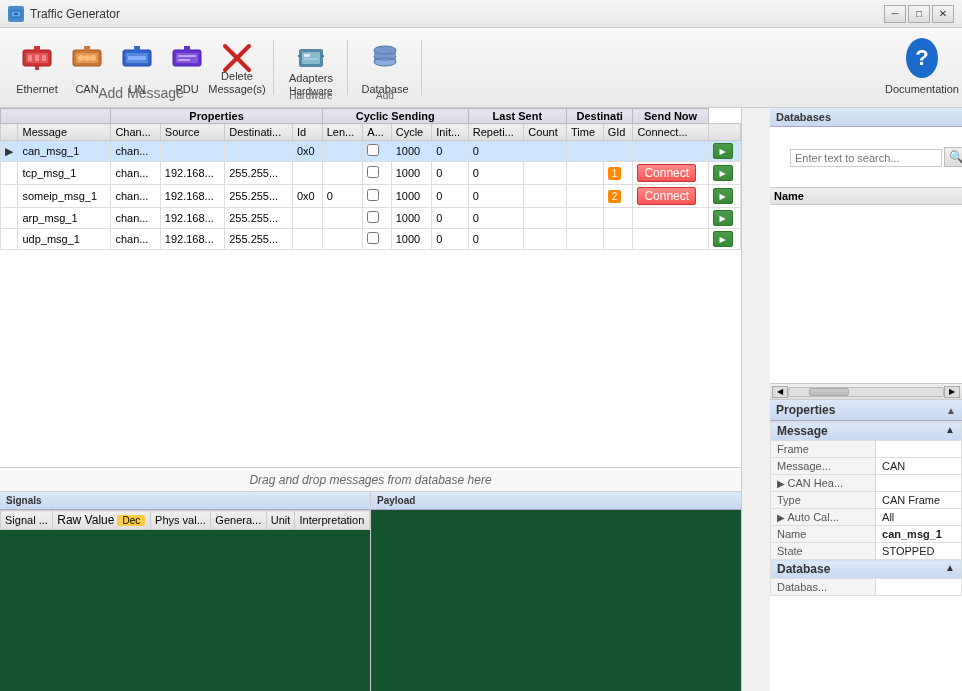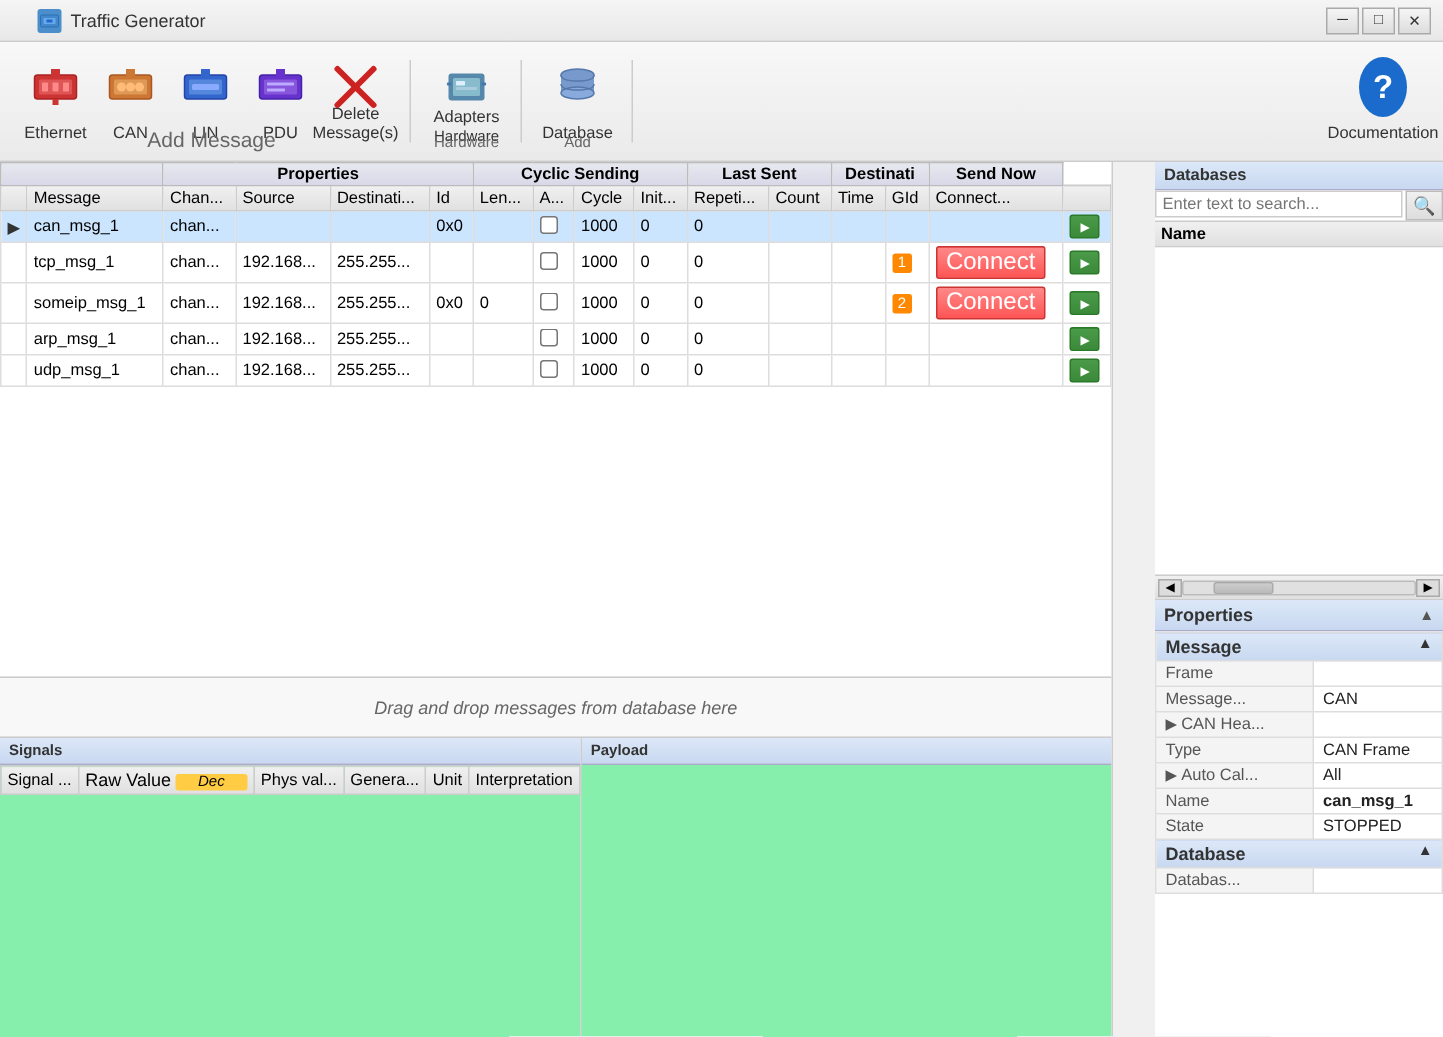--- a/index.html
+++ b/index.html
@@ -8,21 +8,21 @@
     
     .title-bar {
       background: linear-gradient(to bottom, #f5f5f5, #e8e8e8);
       border-bottom: 1px solid #ccc;
       height: 28px;
       display: flex;
       align-items: center;
       padding: 0 8px;
       justify-content: space-between;
     }
-    .title-bar-left { display: flex; align-items: center; gap: 6px; margin-left: 17px; }
+    .title-bar-left { display: flex; align-items: center; gap: 6px; }
     .title-bar-icon { width: 16px; height: 16px; background: #4a8fcc; border-radius: 2px; display: flex; align-items: center; justify-content: center; color: white; font-size: 10px; font-weight: bold; }
     .title-bar-title { font-size: 12px; color: #333; }
     .title-bar-controls { display: flex; gap: 2px; }
     .title-btn { width: 22px; height: 18px; background: linear-gradient(to bottom, #f5f5f5, #ddd); border: 1px solid #aaa; display: flex; align-items: center; justify-content: center; cursor: pointer; font-size: 10px; color: #333; }
 
     
     .toolbar {
       background: linear-gradient(to bottom, #f8f8f8, #eaeaea);
       border-bottom: 1px solid #ccc;
       height: 80px;
@@ -148,21 +148,21 @@
       border: 1px solid #bbb;
       padding: 1px 4px;
       font-size: 11px;
     }
 
     .connect-btn {
       background: linear-gradient(to bottom, #ff8888, #ff5555);
       border: 1px solid #cc3333;
       border-radius: 2px;
       padding: 1px 6px;
-      font-size: 16px;
+      font-size: 12px;
       cursor: pointer;
       color: white;
     }
 
     .play-btn {
       background: linear-gradient(to bottom, #4a9a4a, #3a8a3a);
       border: 1px solid #2a7a2a;
       border-radius: 2px;
       width: 20px;
       height: 16px;
@@ -173,21 +173,21 @@
       color: white;
       font-size: 8px;
     }
 
     .gid-badge-1 { background: #ff8800; color: white; padding: 1px 4px; border-radius: 2px; font-size: 10px; }
     .gid-badge-2 { background: #ff8800; color: white; padding: 1px 4px; border-radius: 2px; font-size: 10px; }
 
     .drop-area {
       border-top: 1px solid #ccc;
       background: #f8f8f8;
-      height: 40px;
+      height: 24px;
       display: flex;
       align-items: center;
       justify-content: center;
       color: #666;
       font-size: 11px;
       font-style: italic;
     }
 
     
     .bottom-panels {
@@ -210,42 +210,41 @@
       background: linear-gradient(to bottom, #dce8f8, #c8d8f0);
       border-bottom: 1px solid #aac;
       padding: 3px 6px;
       font-size: 10px;
       font-weight: bold;
       color: #333;
     }
     .panel-content {
       flex: 1;
       overflow: auto;
-      background: #86efac;
+      background: #14532d;
     }
 
     .signals-table {
       width: 100%;
       border-collapse: collapse;
     }
     .signals-table th {
       background: linear-gradient(to bottom, #f0f0f0, #e0e0e0);
       border: 1px solid #ccc;
       padding: 2px 4px;
       font-weight: normal;
       font-size: 11px;
       text-align: left;
       white-space: nowrap;
     }
     .dec-badge {
       background: #ffcc44;
-      padding: 0 15px;
+      padding: 0 5px;
       border-radius: 2px;
       font-size: 10px;
-      font-style: italic;
     }
 
     
     .right-panel {
       width: 192px;
       display: flex;
       flex-direction: column;
       background: #f0f0f0;
       margin-left: 28px;
     }
@@ -261,22 +260,22 @@
     .section-title {
       background: linear-gradient(to bottom, #dce8f8, #c8d8f0);
       border-bottom: 1px solid #aac;
       padding: 3px 6px;
       font-size: 11px;
       font-weight: bold;
       color: #333;
     }
     .search-bar {
       display: flex;
-      align-items: flex-start;
-      padding: 0;
+      align-items: flex-end;
+      padding: 20px;
       border-bottom: 1px solid #ccc;
       background: white;
     }
     .search-input {
       flex: 1;
       border: 1px solid #ccc;
       padding: 2px 4px;
       font-size: 11px;
       outline: none;
       background: white;

